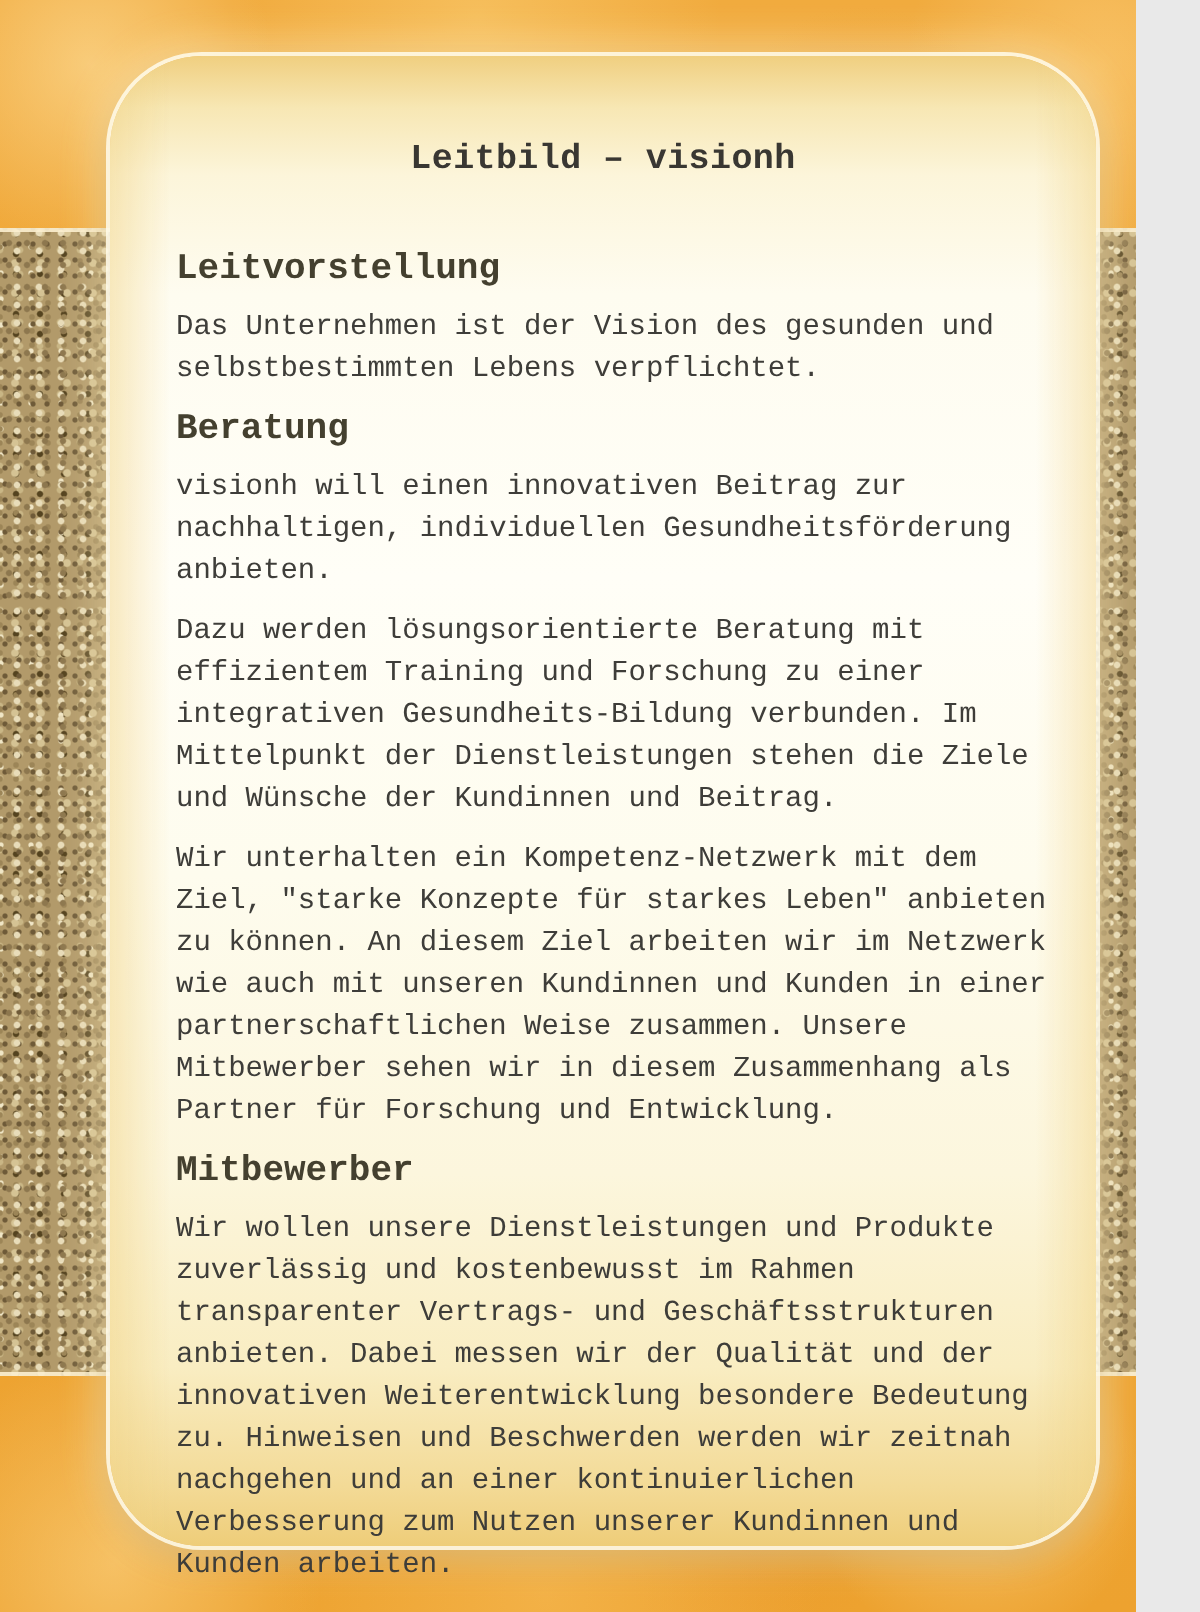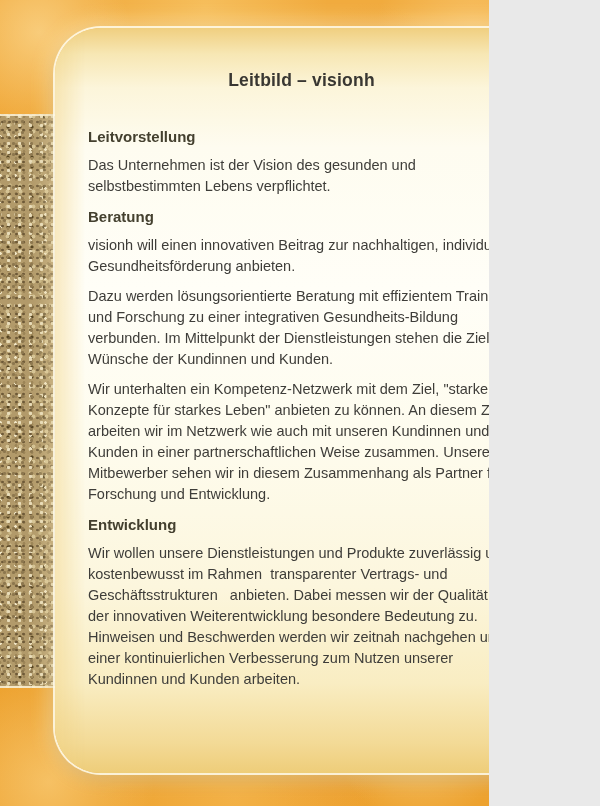--- a/index.html
+++ b/index.html
@@ -1,21 +1,21 @@
 <!DOCTYPE html>
 <html lang="de"><head>
 <meta charset="utf-8">
 <style>
   html, body { margin: 0; padding: 0; background: #e9e9e9; }
   .page {
     position: relative;
-    width: 489px;
+    width: 568px;
     height: 806px;
     overflow: hidden;
-    font-family: Liberation Sans, sans-serif;
+    font-family: Liberation Mono, monospace;
     -webkit-font-smoothing: antialiased;
   }
 
   
   .bg-orange {
     position: absolute;
     inset: 0;
     background-color: #efa636;
     background-image:
       radial-gradient(circle 130px at 8% 4%,  rgba(255,231,172,.55), transparent 70%),
@@ -93,21 +93,21 @@
   }
 
   .card-body {
     margin-top: 35px;
     padding: 0 22px 0 33px;
     font-size: 14.5px;
     line-height: 21px;
     color: #3e3d39;
   }
   .card-body h2 {
-    font-size: 15px;
+    font-size: 18px;
     font-weight: bold;
     color: #44402f;
     margin: 9px 0 8px;
   }
   .card-body section:first-child h2 { margin-top: 0; }
   .card-body p {
     margin: 0 0 9px;
     white-space: pre-wrap;
   }
 </style>
@@ -124,27 +124,27 @@
 
       <div class="card-body">
         <section>
           <h2>Leitvorstellung</h2>
           <p>Das Unternehmen ist der Vision des gesunden und selbstbestimmten Lebens verpflichtet.</p>
         </section>
 
         <section>
           <h2>Beratung</h2>
           <p>visionh will einen innovativen Beitrag zur nachhaltigen, individuellen Gesundheitsförderung anbieten.</p>
-          <p>Dazu werden lösungsorientierte Beratung mit effizientem Training und Forschung zu einer integrativen Gesundheits-Bildung verbunden. Im Mittelpunkt der Dienstleistungen stehen die Ziele und Wünsche der Kundinnen und Kunden.</p>
+          <p>Dazu werden lösungsorientierte Beratung mit effizientem Training und Forschung zu einer integrativen Gesundheits-Bildung verbunden. Im Mittelpunkt der Dienstleistungen stehen die Ziele und Wünsche der Kundinnen und Beitrag.</p>
         </section>
 
         <section>
           <p>Wir unterhalten ein Kompetenz-Netzwerk mit dem Ziel, "starke Konzepte für starkes Leben" anbieten zu können. An diesem Ziel arbeiten wir im Netzwerk wie auch mit unseren Kundinnen und Kunden in einer partnerschaftlichen Weise zusammen. Unsere Mitbewerber sehen wir in diesem Zusammenhang als Partner für Forschung und Entwicklung.</p>
         </section>
 
         <section>
-          <h2>Entwicklung</h2>
+          <h2>Mitbewerber</h2>
           <p>Wir wollen unsere Dienstleistungen und Produkte zuverlässig und kostenbewusst im Rahmen  transparenter Vertrags- und Geschäftsstrukturen   anbieten. Dabei messen wir der Qualität und der innovativen Weiterentwicklung besondere Bedeutung zu. Hinweisen und Beschwerden werden wir zeitnah nachgehen und an einer kontinuierlichen Verbesserung zum Nutzen unserer Kundinnen und Kunden arbeiten.</p>
         </section>
       </div>
     </div>
   </div>
 </div>
 
 </body></html>

